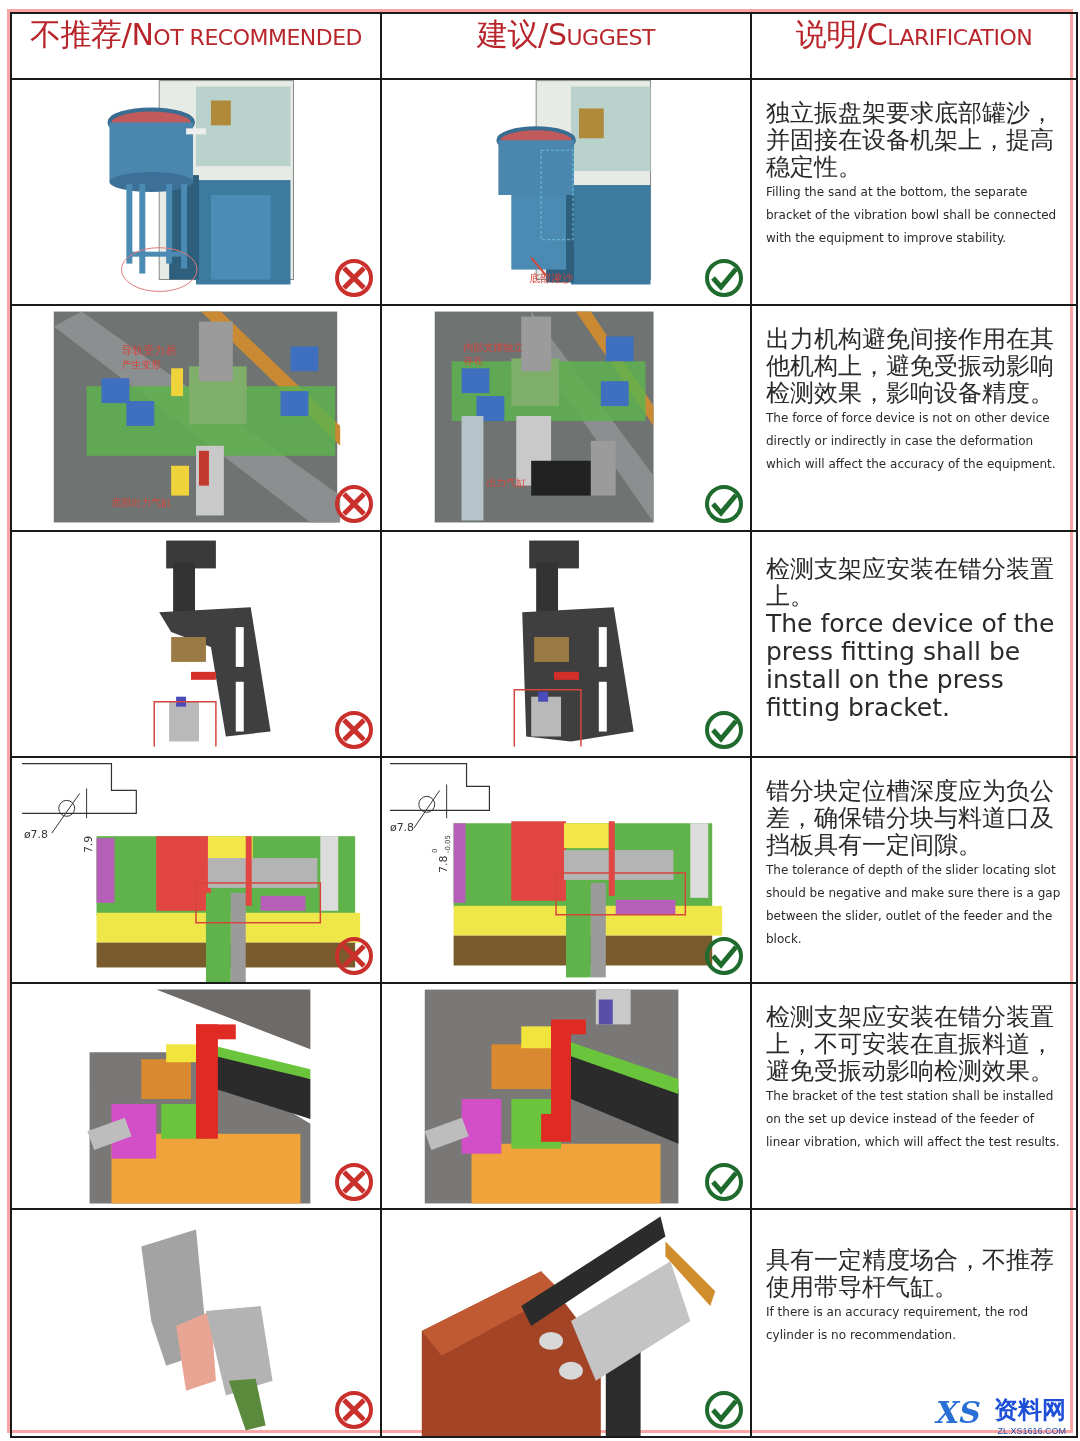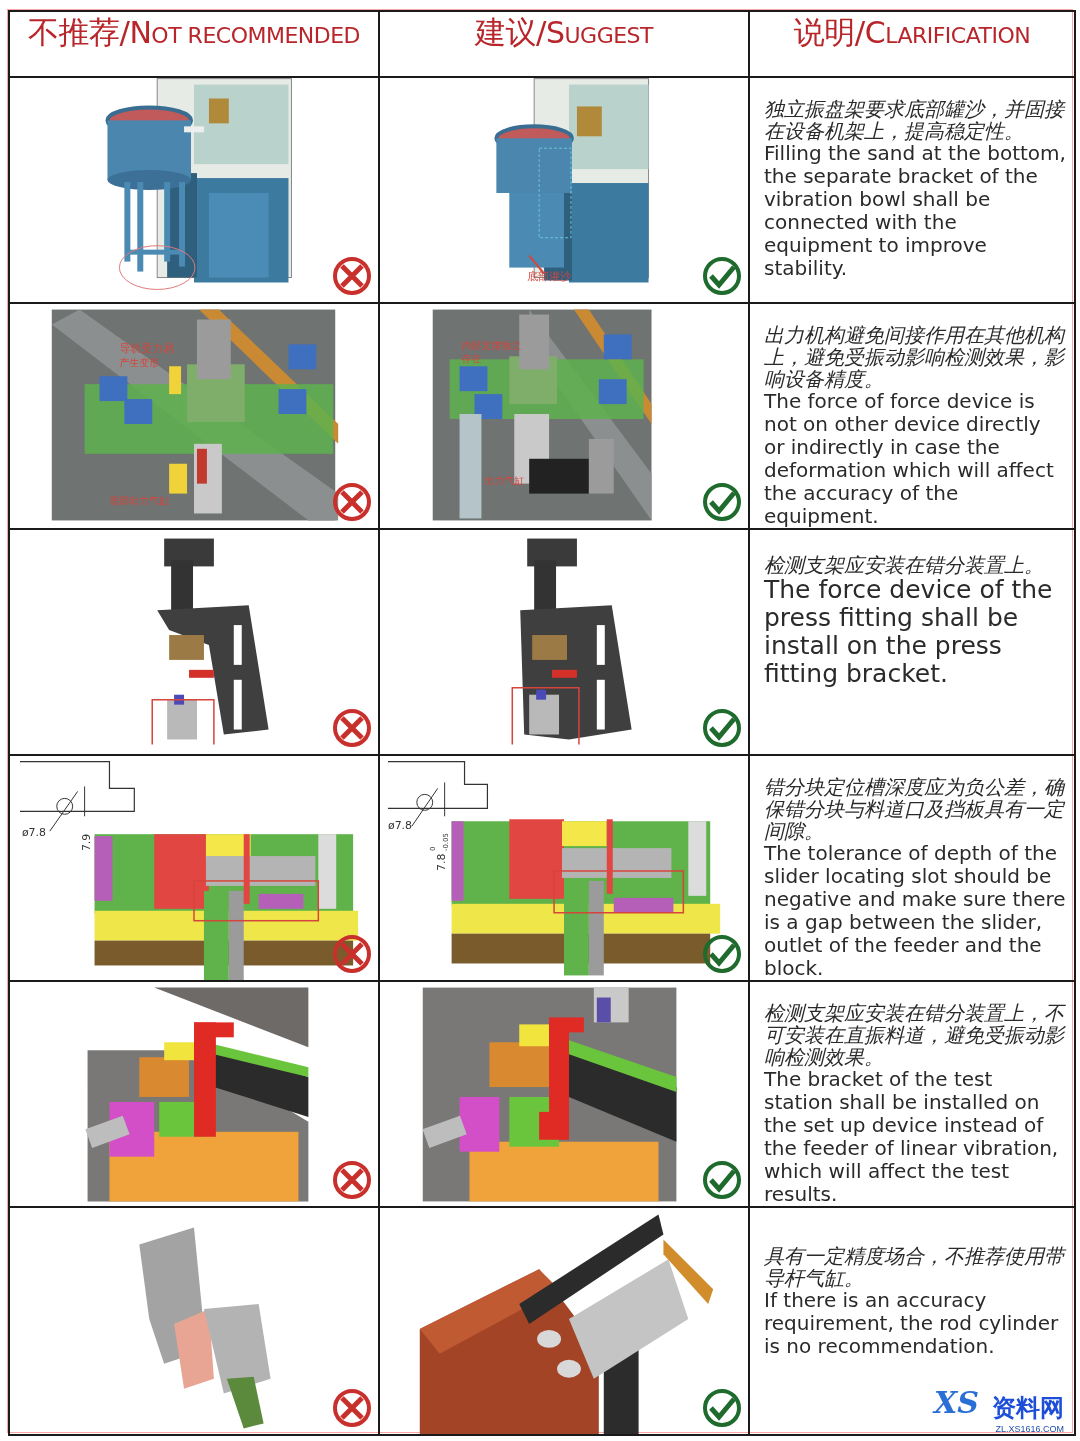--- a/index.html
+++ b/index.html
@@ -1,33 +1,33 @@
 <!DOCTYPE html>
 <html><head>
 <meta charset="utf-8">
 <style>
   html, body { margin: 0; padding: 0; background: #ffffff; }
   body { width: 1080px; height: 1441px; position: relative; overflow: hidden; font-family: "DejaVu Sans", sans-serif; }
-  .sheet { position: absolute; left: 7px; top: 9px; width: 1066px; height: 1424px; border: 1px solid #fca5a5; box-sizing: border-box; background: #fff; }
+  .sheet { position: absolute; left: 7px; top: 9px; width: 1066px; height: 1424px; border: 3px solid #fca5a5; box-sizing: border-box; background: #fff; }
   table.grid { border-collapse: collapse; width: 100%; height: 100%; table-layout: fixed; }
   table.grid td { border: 2px solid #1a1a1a; padding: 0; position: relative; vertical-align: top; overflow: hidden; }
   .hdr td { height: 64px; text-align: center; vertical-align: middle; color: #b8262b; font-size: 29px; letter-spacing: -0.5px; }
   .hdr .cn { font-size: 31px; }
   .hdr .sc { font-size: 22px; }
   .hdr .big { font-size: 30px; }
   .row td { height: 224px; }
   .txt { padding: 20px 8px 0 14px; color: #2a2a2a; }
-  .txt .zh { font-size: 20px; line-height: 22px; font-style: italic; }
-  .txt .en { font-size: 20px; line-height: 23px; }
+  .txt .zh { font-size: 24px; line-height: 27px; }
+  .txt .en { font-size: 12px; line-height: 23px; }
   .txt .en.large { font-size: 25px; line-height: 28px; }
   .badge { position: absolute; right: 6px; bottom: 6px; width: 40px; height: 40px; }
   .scene { position: absolute; left: 0; top: 0; width: 100%; height: 100%; }
   .wm-text { position: absolute; right: 10px; bottom: 10px; font-size: 24px; font-weight: bold; color: #1d4ed8; font-family: "DejaVu Sans", sans-serif; }
   .wm-url { position: absolute; right: 10px; bottom: 0px; font-size: 9px; color: #1f4fa8; font-family: Liberation Sans, sans-serif; margin-left: 21px; }
-  .wm-logo { position: absolute; right: 95px; bottom: 14px; font-size: 30px; font-style: italic; font-weight: bold; color: #2a6fd6; font-family: "DejaVu Serif", serif; }
+  .wm-logo { position: absolute; right: 95px; bottom: 6px; font-size: 30px; font-style: italic; font-weight: bold; color: #2a6fd6; font-family: "DejaVu Serif", serif; }
   .annot { position: absolute; color: #d6453c; font-size: 11px; font-family: "DejaVu Sans", sans-serif; }
 </style>
 </head>
 <body>
 
 <div class="sheet">
 <table class="grid">
   <colgroup>
         <col style="width:370px">
         <col style="width:370px">

